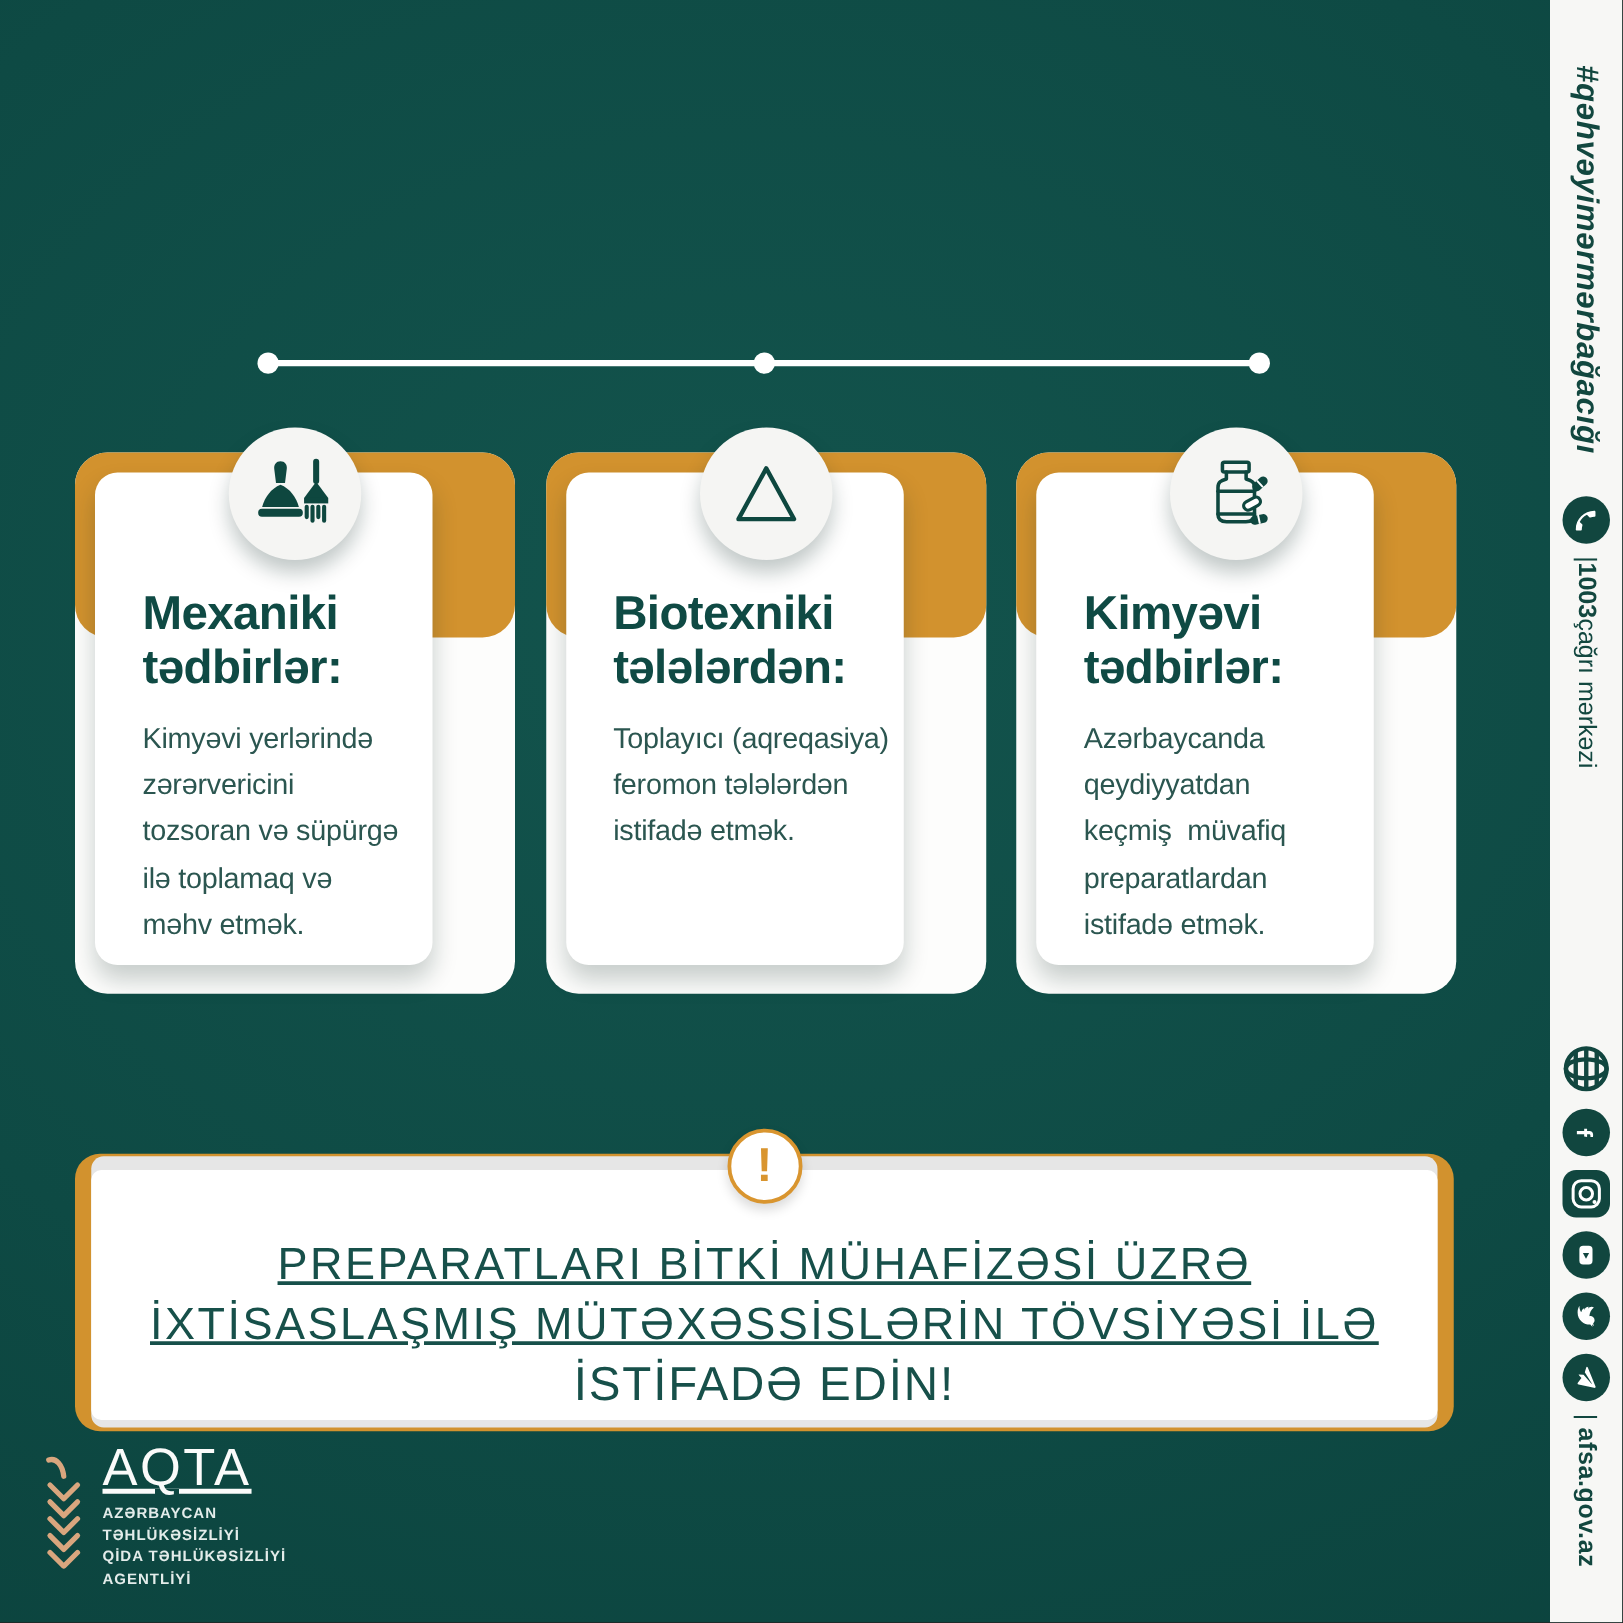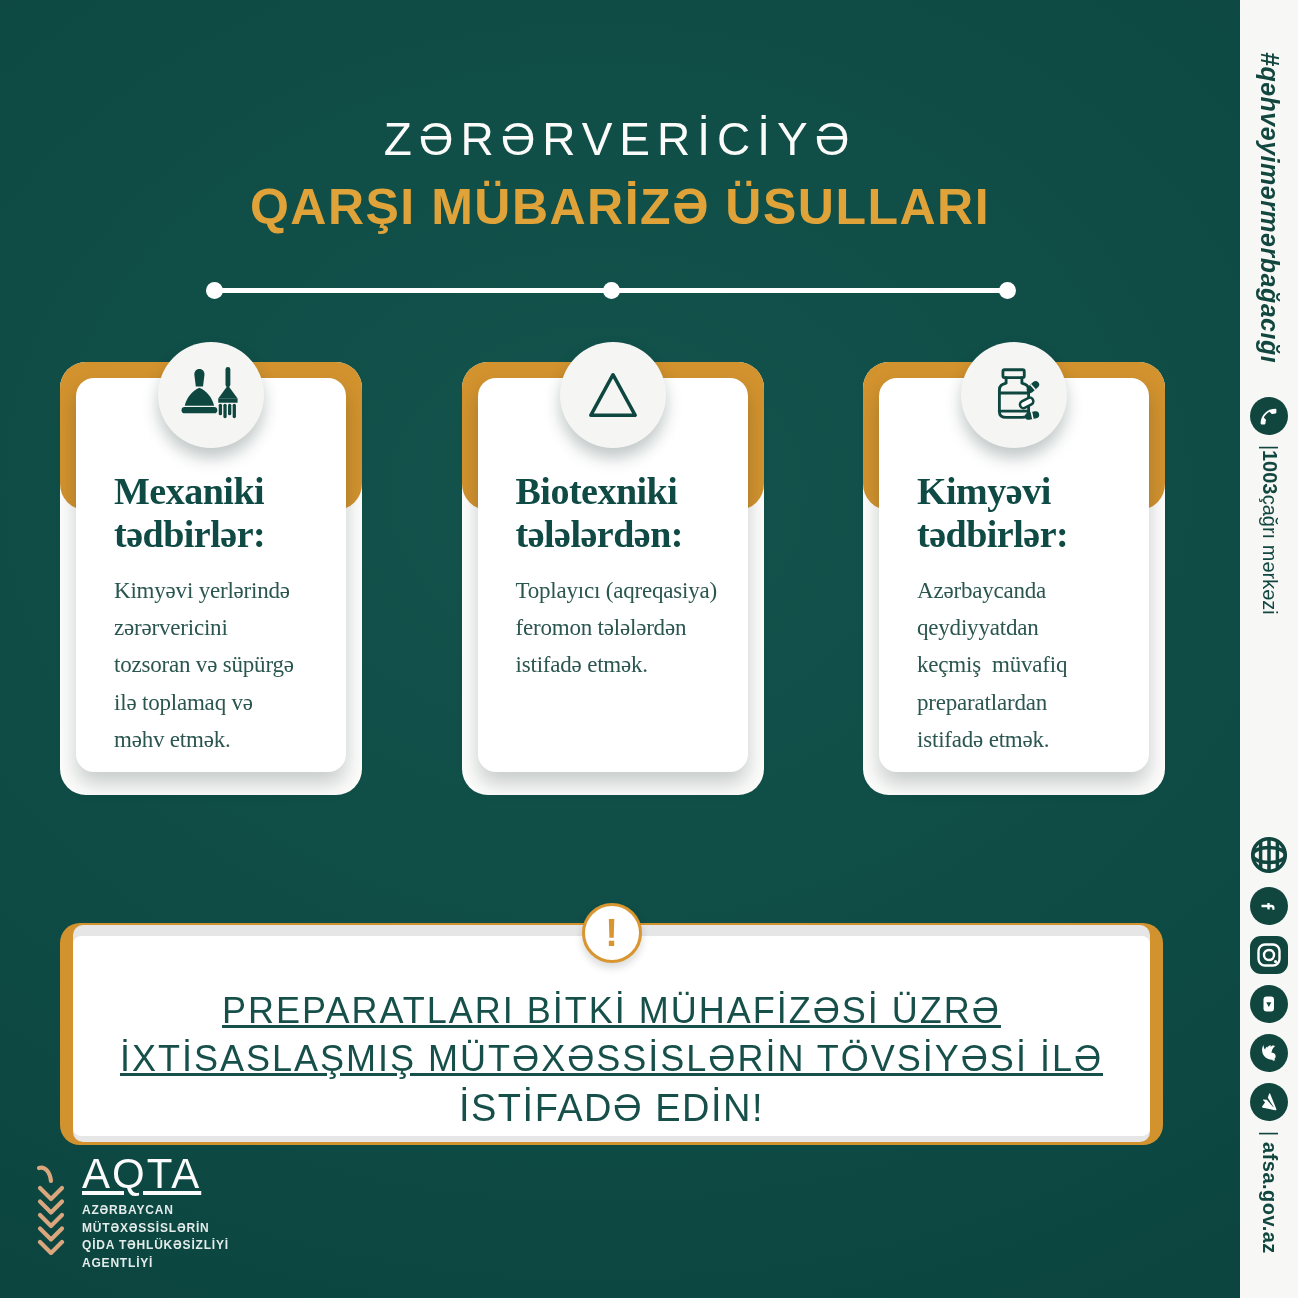--- a/index.html
+++ b/index.html
@@ -16,21 +16,21 @@
   .title2{margin-top:12px; font-size:50px; font-weight:700; letter-spacing:1.5px; color:#dfa339;}
 
   
   .timeline{position:absolute; left:206px; top:282px; width:810px; height:17px;}
   .timeline .bar{position:absolute; left:8px; right:8px; top:6px; height:5px; background:#fff; border-radius:3px;}
   .timeline .dot{position:absolute; top:0; width:17px; height:17px; border-radius:50%; background:#fff;}
   .timeline .d1{left:0;} .timeline .d2{left:calc(50% - 8.5px);} .timeline .d3{right:0;}
 
   
   .cards{position:absolute; left:60px; top:362px; width:1105px; display:flex; justify-content:space-between;}
-  .card{position:relative; width:302px; height:433px;font-family:Liberation Serif, serif;}
+  .card{position:relative; width:352px; height:433px;}
   .card-back{position:absolute; inset:0; background:#fdfdfc; border-radius:26px;}
   .card-orange{position:absolute; left:0; top:0; right:0; height:148px; background:#d2922e; border-radius:26px;}
   .card-front{
     position:absolute; left:16px; top:16px; width:270px; height:394px; box-sizing:border-box;
     background:#ffffff; border-radius:18px; box-shadow:0 12px 20px rgba(7,38,34,.22);
     padding:92px 6px 0 38px;
   }
   .card-front h3{margin:0; font-size:38px; line-height:1.13; letter-spacing:-.5px; font-weight:700; color:#0f4a44; white-space:pre-wrap;}
   .card-front p{margin:16px 0 0 0; font-size:23px; line-height:1.62; letter-spacing:-.2px; color:#2b5650; white-space:pre-wrap;}
   .card-badge{
@@ -79,24 +79,20 @@
   .socials{margin-top:auto; display:flex; flex-direction:column; align-items:center; gap:11px;}
   .site-sep{margin-top:10px; font-size:20px;}
   .website{margin-top:6px; font-size:20px; font-weight:700; letter-spacing:.5px;}
 </style>
 </head>
 <body>
 
 <div class="poster">
   <div class="content">
 
-    <header class="hdr">
-      <div class="title1">ZƏRƏRVERİCİYƏ</div>
-      <div class="title2">QARŞI MÜBARİZƏ ÜSULLARI</div>
-    </header>
 
     <div class="timeline">
       <span class="bar"></span>
       <span class="dot d1"></span>
       <span class="dot d2"></span>
       <span class="dot d3"></span>
     </div>
 
     <section class="cards">
 
@@ -204,21 +200,21 @@
           <path d="M4 38.5 L15 49.5 L26 38.5"></path>
           <path d="M4 52 L15 63 L26 52"></path>
           <path d="M4 65.5 L15 76.5 L26 65.5"></path>
           <path d="M4 79 L15 90 L26 79"></path>
         </svg>
       </span>
       <span>
         <div class="brand">AQTA</div>
         <div class="brand-sub">
           <div>AZƏRBAYCAN</div>
-          <div>MÜTƏXƏSSİSLƏRİN</div>
+          <div>TƏHLÜKƏSİZLİYİ</div>
           <div>QİDA TƏHLÜKƏSİZLİYİ</div>
           <div>AGENTLİYİ</div>
         </div>
       </span>
     </footer>
 
   </div>
 
   <aside class="sidebar">
     <div class="vtext hashtag">#qəhvəyimərmərbağacığı</div>

